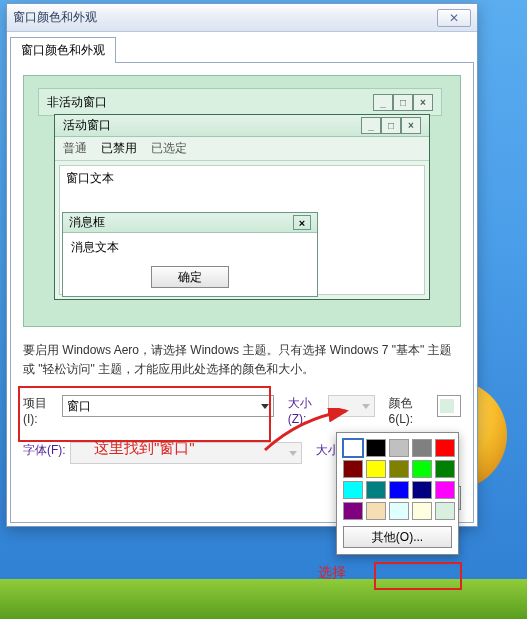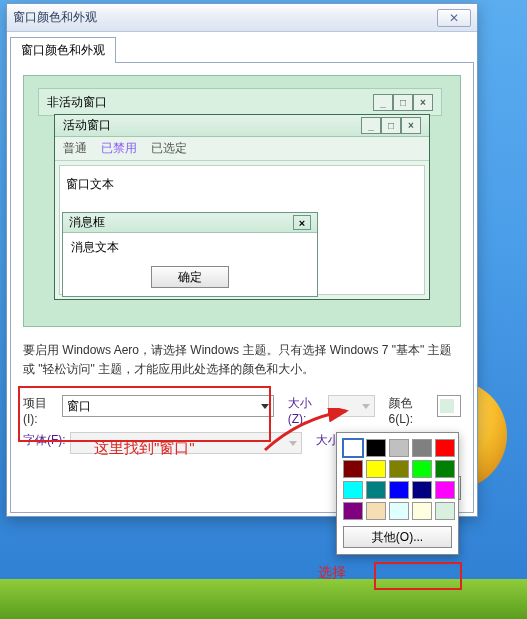--- a/index.html
+++ b/index.html
@@ -13,39 +13,39 @@
 .tabs{padding:4px 3px 0;background:#fff}
 .tab{display:inline-block;border:1px solid #9aa9c3;border-bottom:none;padding:4px 10px;background:#fff;position:relative;top:1px}
 .panel{margin:0 3px 3px;border:1px solid #9aa9c3;padding:12px}
 .preview{background:#c7e9d1;border:1px solid #8fbea1;padding:18px 14px 40px;position:relative;height:252px}
 .inact{position:absolute;top:12px;left:14px;right:18px;height:28px;background:#d9efe0;border:1px solid #a7cfb5;display:flex;align-items:center;padding:0 8px}
 .wbtns{margin-left:auto;display:flex;gap:0}
 .wbtns div{width:20px;height:17px;border:1px solid #6f8f80;background:#e8f3ec;display:flex;align-items:center;justify-content:center;font-size:10px;color:#4a6356;font-weight:bold}
 .act{position:absolute;top:38px;left:30px;right:30px;border:1px solid #3c6c51;background:#e8f4ec}
 .act .abar{height:22px;background:linear-gradient(#e2f3e9,#cde9d7);display:flex;align-items:center;padding:0 8px;border-bottom:1px solid #a2c7b0}
 .menubar{display:flex;gap:14px;padding:3px 8px;border-bottom:1px solid #b7d5c2;background:#e8f4ec;color:#555}
-.menubar .dis{color:#8b5cf6}
-.inside{background:#fff;margin:4px;border:1px solid #b7d5c2;padding:10px 6px;height:130px;position:relative}
+.menubar .dis{color:#000000}
+.inside{background:#fff;margin:4px;border:1px solid #b7d5c2;padding:4px 6px;height:130px;position:relative}
 .msgbox{position:absolute;left:2px;top:46px;width:256px;border:1px solid #6d9780;background:#fff}
 .msgbox .mbar{height:20px;background:linear-gradient(#e2f3e9,#cde9d7);display:flex;align-items:center;padding:0 6px;border-bottom:1px solid #a2c7b0}
 .msgbox .mbar .mx{margin-left:auto;width:18px;height:15px;border:1px solid #6d9780;display:flex;align-items:center;justify-content:center;font-weight:bold;font-size:11px}
 .msgbox .mbody{padding:6px 8px 10px}
 .msgbox .mbtns{display:flex;justify-content:center;padding-bottom:8px}
 .okbtn{width:78px;height:22px;border:1px solid #888;background:linear-gradient(#fdfdfd,#e3e3e3);display:flex;align-items:center;justify-content:center}
 .desc{margin:14px 0 16px;line-height:1.6;color:#333}
 .ctrls{display:flex;gap:14px;align-items:flex-end}
 .col{display:flex;flex-direction:row;gap:4px}
 .lbl{color:#333}.lbl.dis{color:#4c1d95}
 .combo,.txt{height:22px;border:1px solid #9b9b9b;background:#fff;display:flex;align-items:center;padding:0 4px}
 .combo .arr{margin-left:auto;border-left:4px solid transparent;border-right:4px solid transparent;border-top:5px solid #333}
 .txt.dis,.combo.dis{background:#f3f3f3;border-color:#cfcfcf}
 .combo.dis .arr{border-top-color:#bbb}
 .item{width:232px}
 .sz{width:54px}
-.row2{display:flex;gap:14px;align-items:flex-end;margin-top:6px}
+.row2{display:flex;gap:14px;align-items:flex-end;margin-top:16px}
 .font{width:232px}
 .redbox{position:absolute;border:2px solid #d22;pointer-events:none}
 .rb1{top:386px;left:18px;width:253px;height:56px}
 .rb2{top:562px;left:374px;width:88px;height:28px}
 .annot{position:absolute;top:439px;left:94px;color:#d22;font-size:15px}
 .annot2{position:absolute;top:564px;left:318px;color:#d22;font-size:14px}
 .arrow-svg{position:absolute;top:408px;left:260px;pointer-events:none}
 .dlg-btns{display:flex;justify-content:flex-end;gap:6px;margin-top:22px}
 .dbtn{width:78px;height:24px;border:1px solid #888;background:linear-gradient(#fdfdfd,#e3e3e3);display:flex;align-items:center;justify-content:center}
 .swatch-popup{position:absolute;top:432px;left:336px;width:123px;background:#fff;border:1px solid #888;box-shadow:0 3px 10px rgba(0,0,0,.3);padding:6px}

